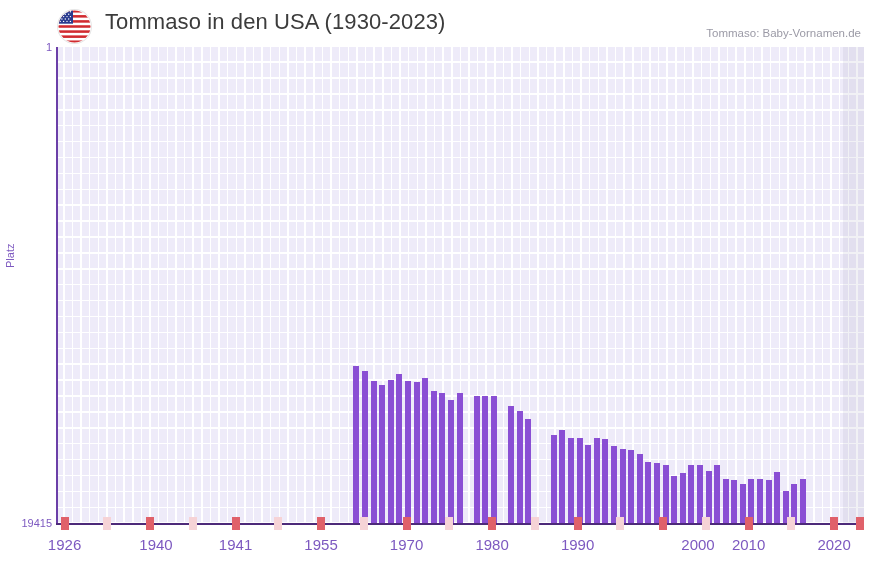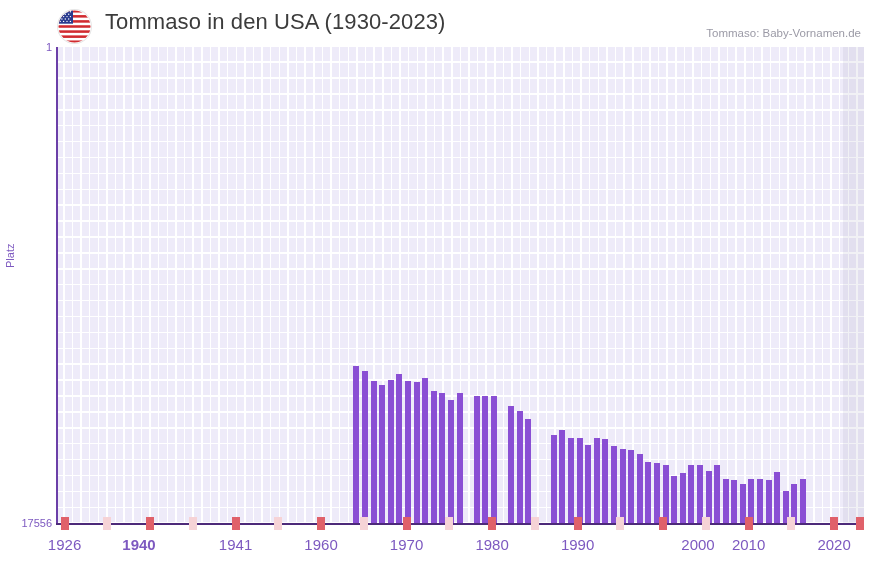--- a/index.html
+++ b/index.html
@@ -200,21 +200,21 @@
       </div>
   </div>
 
   <div class="axis-line-y"></div>
   <div class="axis-line-x"></div>
 
   <div style="position:absolute;left:0;top:41px;width:52px;height:14px;">
     <span class="y-label-top">1</span>
   </div>
   <div style="position:absolute;left:0;top:517px;width:52px;height:14px;">
-    <span class="y-label-bottom">17556</span>
+    <span class="y-label-bottom">19415</span>
   </div>
 
   <div class="y-axis-title">Platz</div>
 
   <div class="tick-marks" id="tick-marks">
       <div class="tick-major" style="left: 4.55026px; background: rgb(224, 97, 106);"></div>
       <div class="tick-minor" style="left: 47.3016px; background: rgb(246, 211, 214);"></div>
       <div class="tick-major" style="left: 90.0529px; background: rgb(224, 97, 106);"></div>
       <div class="tick-minor" style="left: 132.804px; background: rgb(246, 211, 214);"></div>
       <div class="tick-major" style="left: 175.556px; background: rgb(224, 97, 106);"></div>
@@ -229,23 +229,23 @@
       <div class="tick-minor" style="left: 560.317px; background: rgb(246, 211, 214);"></div>
       <div class="tick-major" style="left: 603.069px; background: rgb(224, 97, 106);"></div>
       <div class="tick-minor" style="left: 645.82px; background: rgb(246, 211, 214);"></div>
       <div class="tick-major" style="left: 688.571px; background: rgb(224, 97, 106);"></div>
       <div class="tick-minor" style="left: 731.323px; background: rgb(246, 211, 214);"></div>
       <div class="tick-major" style="left: 774.074px; background: rgb(224, 97, 106);"></div>
       <div class="tick-major" style="left: 800px;"></div>
     </div>
   <div id="x-labels">
       <div class="x-tick-label" style="left: 64.5503px; color: rgb(125, 89, 192);">1926</div>
-      <div class="x-tick-label" style="left: 139px; color: rgb(125, 89, 192); font-weight: bold;">1940</div>
+      <div class="x-tick-label" style="left: 156px; color: rgb(125, 89, 192);">1940</div>
       <div class="x-tick-label" style="left: 235.556px; color: rgb(125, 89, 192);">1941</div>
-      <div class="x-tick-label" style="left: 321.058px; color: rgb(125, 89, 192);">1960</div>
+      <div class="x-tick-label" style="left: 321.058px; color: rgb(125, 89, 192);">1955</div>
       <div class="x-tick-label" style="left: 406.561px; color: rgb(125, 89, 192);">1970</div>
       <div class="x-tick-label" style="left: 492.063px; color: rgb(125, 89, 192);">1980</div>
       <div class="x-tick-label" style="left: 577.566px; color: rgb(125, 89, 192);">1990</div>
       <div class="x-tick-label" style="left: 698px; color: rgb(125, 89, 192);">2000</div>
       <div class="x-tick-label" style="left: 748.571px; color: rgb(125, 89, 192);">2010</div>
       <div class="x-tick-label" style="left: 834.074px; color: rgb(125, 89, 192);">2020</div>
     </div>
 
 </div>
 

